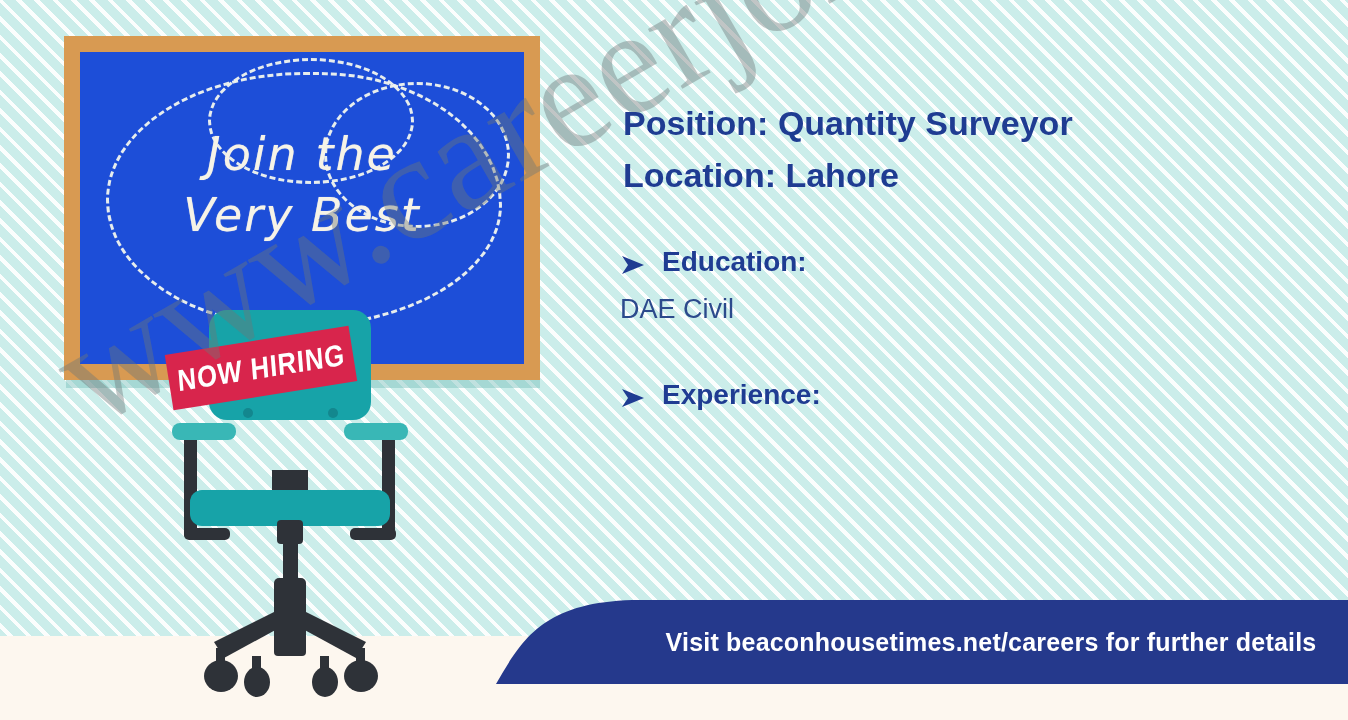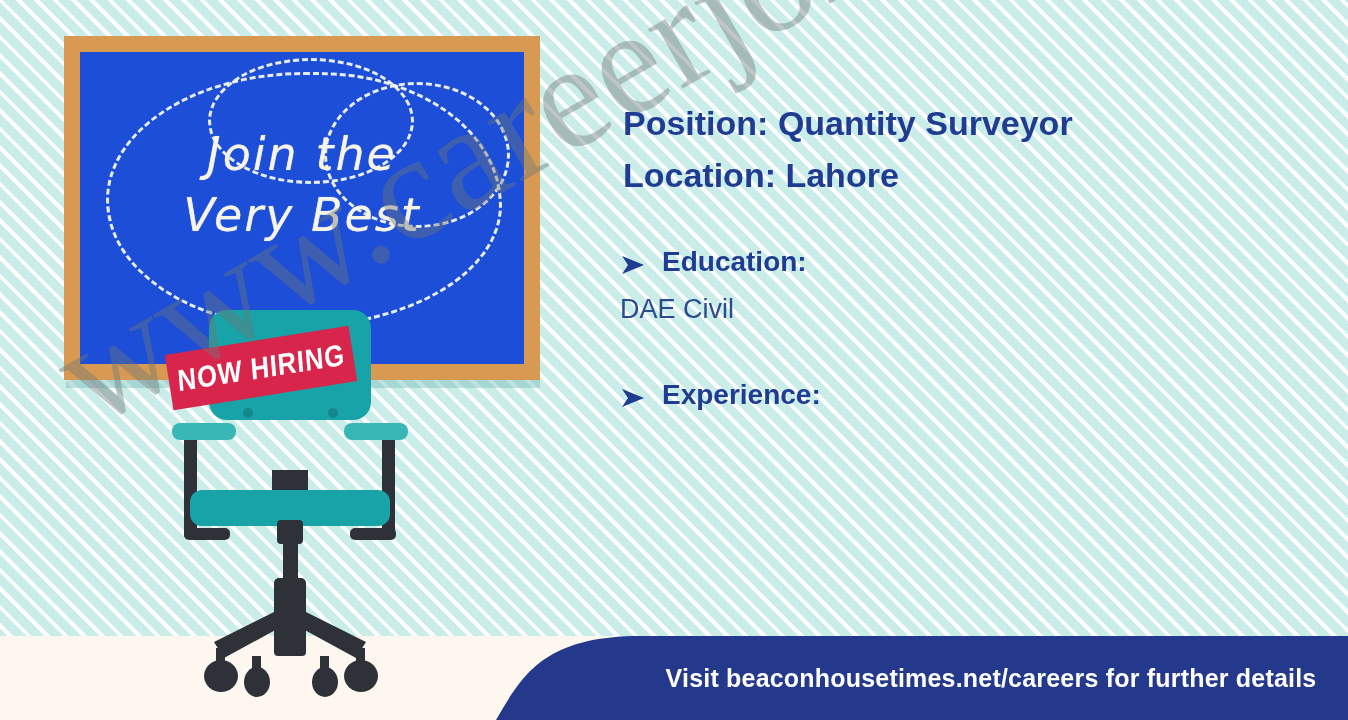--- a/index.html
+++ b/index.html
@@ -184,21 +184,21 @@
     font-size: 27px;
     font-weight: normal;
     margin-top: 16px;
   }
   .section.exp { margin-top: 54px; }
 
   
   .footer {
     position: absolute;
     left: 0;
-    top: 636px;
+    top: 600px;
     width: 1348px;
     height: 84px;
   }
   .footer-text {
     position: absolute;
     left: 634px;
     top: 0;
     width: 714px;
     height: 84px;
     display: flex;

